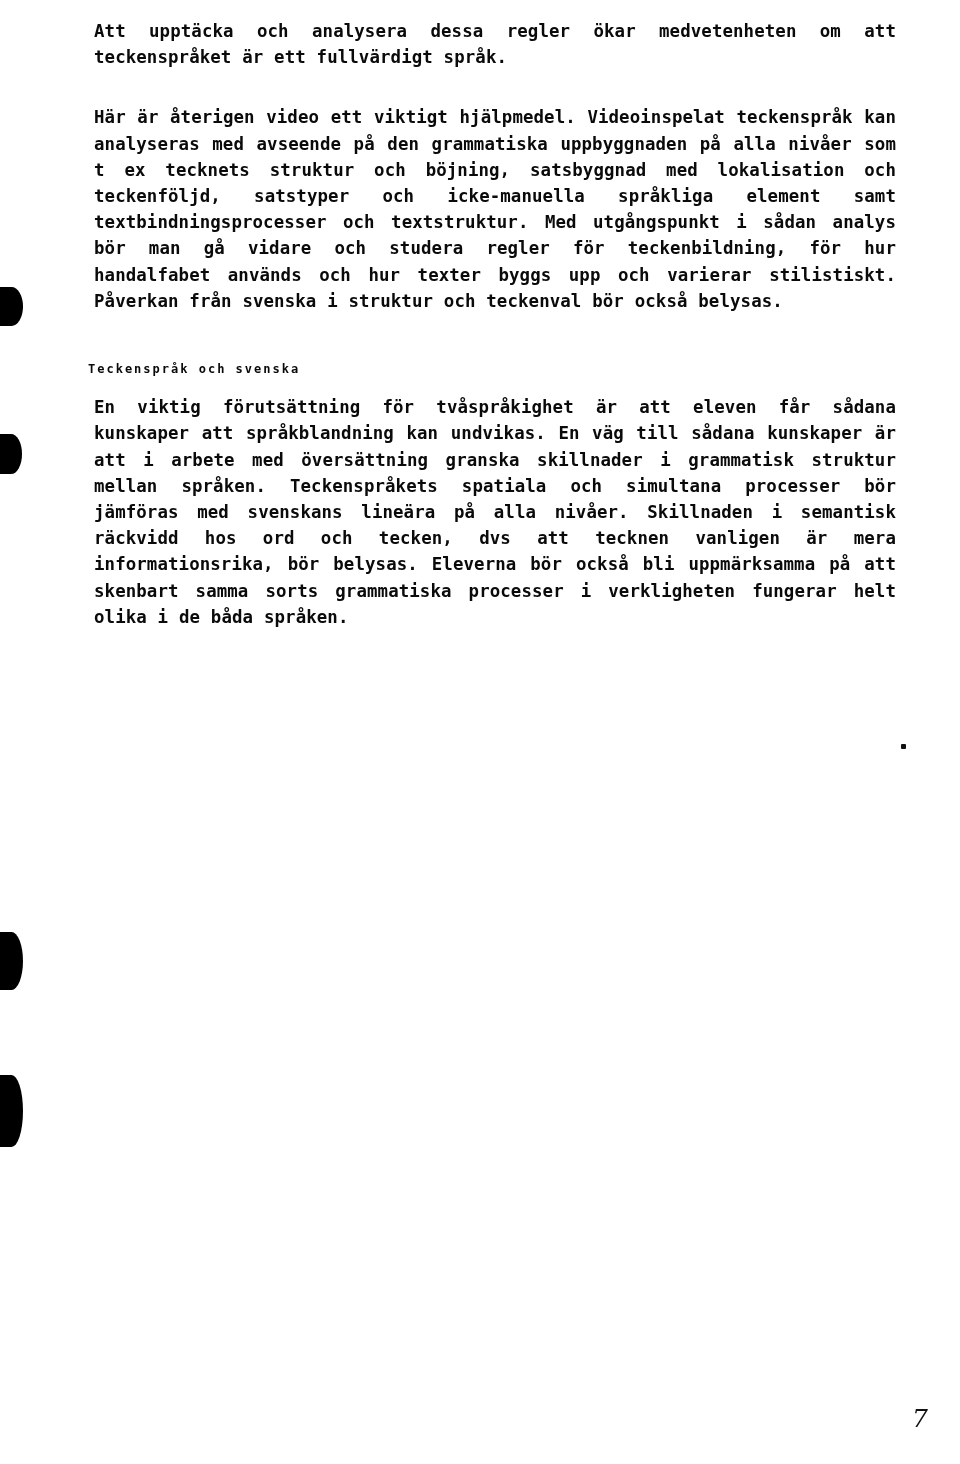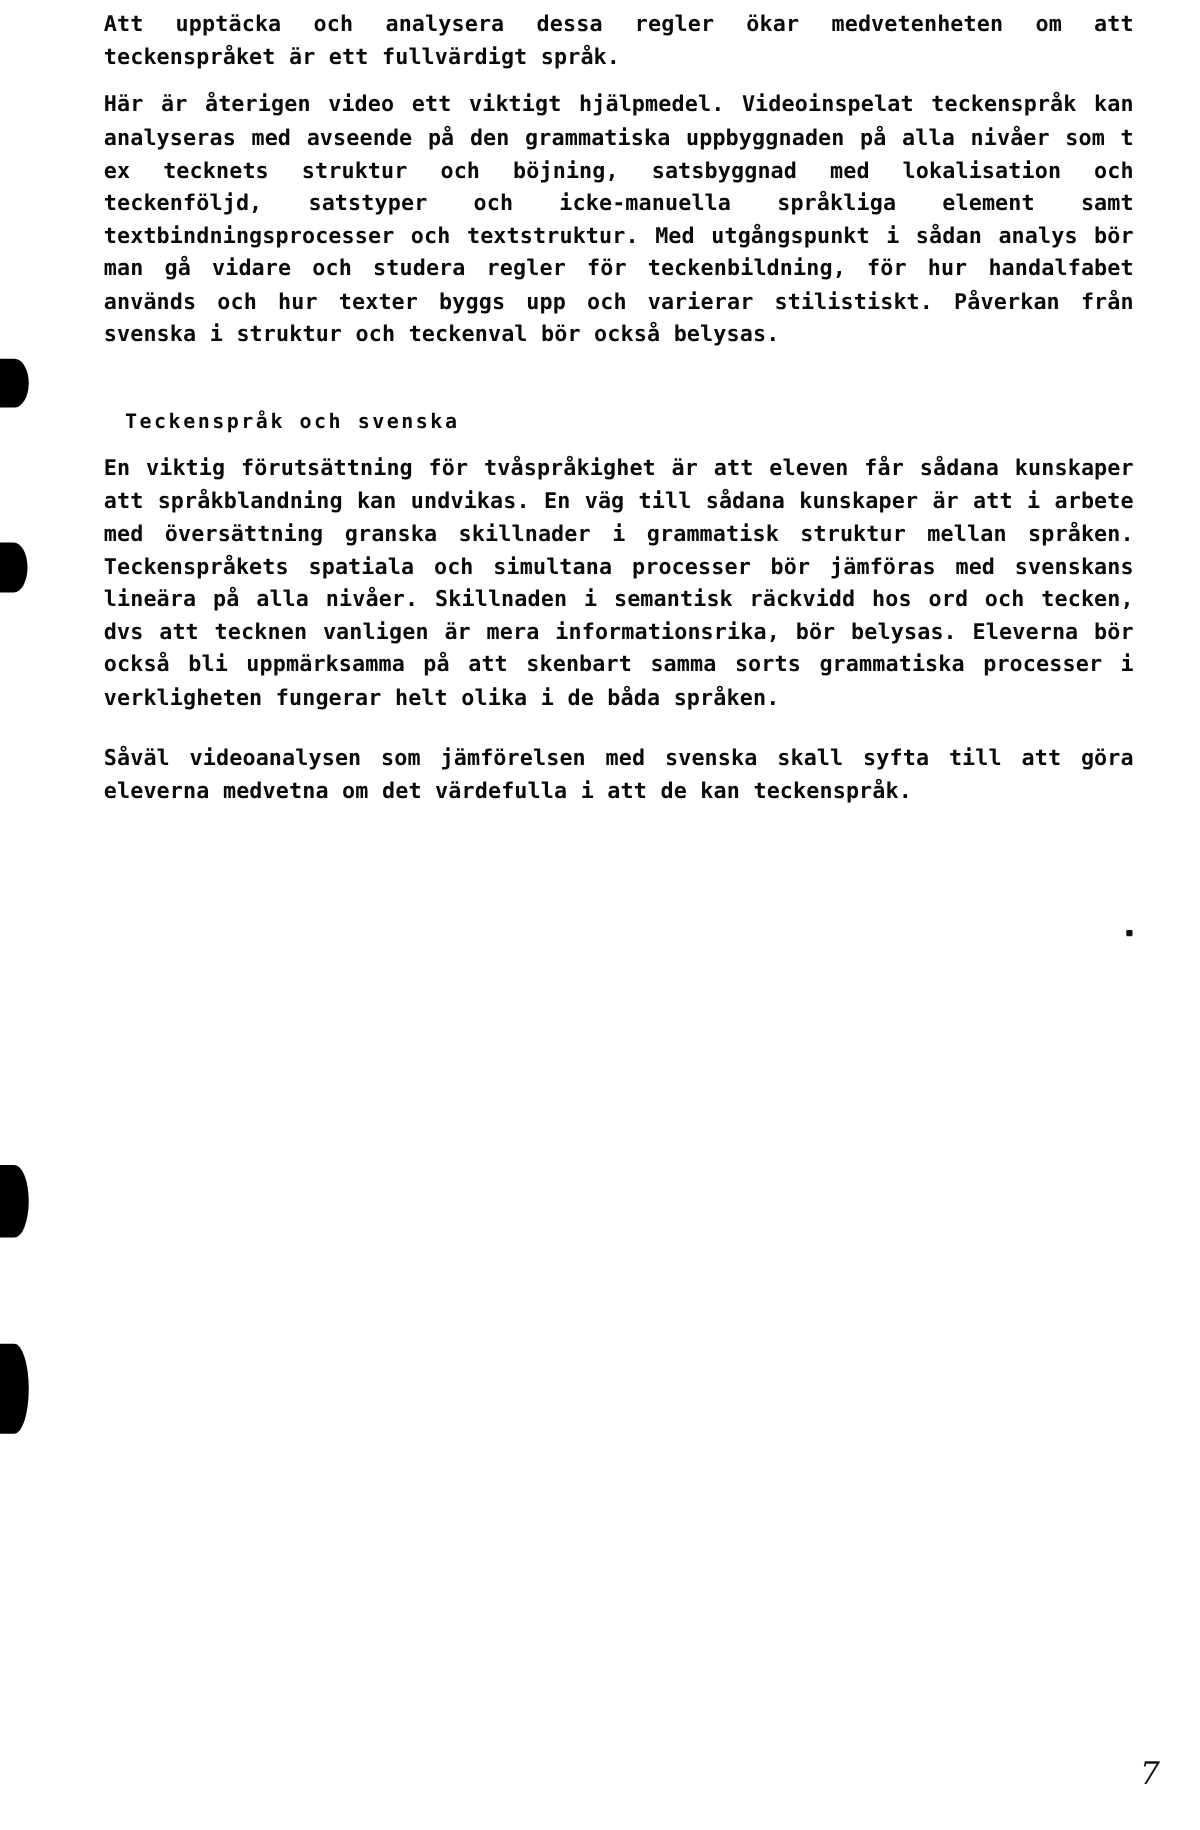--- a/index.html
+++ b/index.html
@@ -35,36 +35,36 @@
 
   
   .textblock {
     position: absolute;
     left: 82px;
     top: 0;
     width: 826px;
   }
 
   .para {
-    margin: 1px;
+    margin: 12px;
     text-align: justify;
     text-align-last: left;
     font-size: 17.4px;
     line-height: 26.2px;
     letter-spacing: 0.1px;
     word-spacing: 0.2px;
     font-weight: 700;
   }
 
   .gap-sm { height: 10px; }
   .gap-lg { height: 30px; }
 
   .heading {
-    margin: 12px;
-    font-size: 16px;
+    margin: 0;
+    font-size: 12px;
     line-height: 26.2px;
     font-weight: 700;
     letter-spacing: 2.0px;
     padding-left: 6px;
     text-align: left;
   }
 
   
   .speck {
     position: absolute;
@@ -107,21 +107,20 @@
 
     <h2 class="heading">Teckenspråk och svenska</h2>
 
     <p class="para">En viktig förutsättning för tvåspråkighet är att eleven får sådana kunskaper att språkblandning kan undvikas. En väg till sådana kunskaper är att i arbete med översättning granska skillnader i grammatisk struktur mellan språken. Teckenspråkets spatiala och simultana processer bör jämföras med svenskans lineära på alla nivåer. Skillnaden i semantisk räckvidd hos ord och tecken, dvs att tecknen vanligen är mera informationsrika, bör belysas. Eleverna bör också bli uppmärksamma på att skenbart samma sorts grammatiska processer i verkligheten fungerar helt olika i de båda språken.</p>
 
     <div class="gap-sm"></div>
 
 
     <div class="gap-sm"></div>
 
-    <p class="para">Såväl videoanalysen som jämförelsen med svenska skall syfta till att göra eleverna medvetna om det värdefulla i att de kan teckenspråk.</p>
 
   </div>
 
   <div class="speck" style="left:901px;top:744px;"></div>
 
   <div class="folio" style="left:912px;top:1404px;">7</div>
 
 </div>
 
 </body></html>

